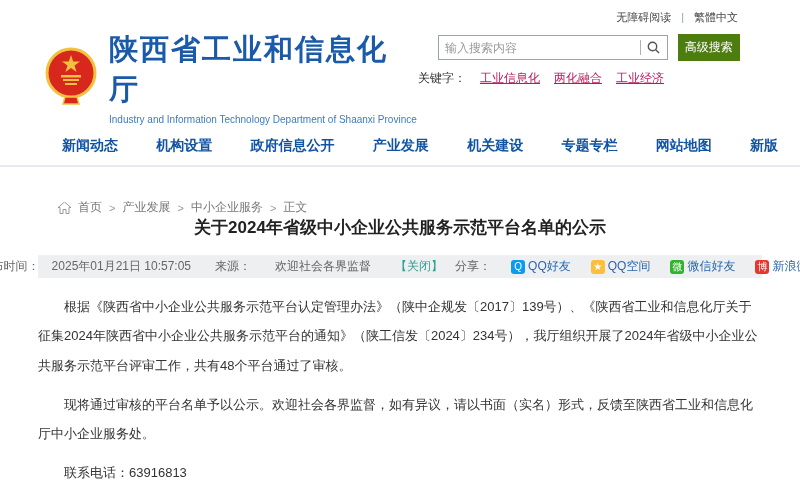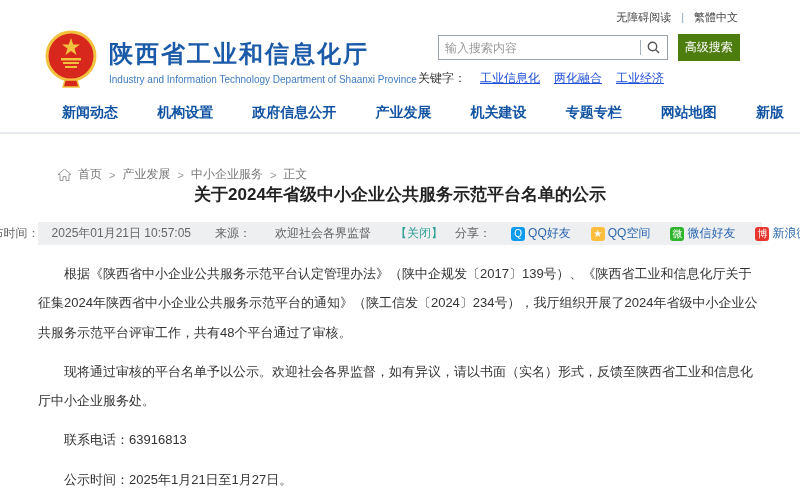--- a/index.html
+++ b/index.html
@@ -9,41 +9,41 @@
   
   .topbar { height:24px; display:flex; justify-content:flex-end; align-items:center;
     padding:10px 62px 0 0; font-size:11px; color:#555; gap:10px; }
   .topbar .sep { color:#8ea4c0; }
   .topbar a { color:#444; text-decoration:none; cursor:pointer; }
 
   
   .header-row { display:flex; justify-content:space-between; align-items:flex-start;
     padding:6px 60px 0 45px; }
   .brand { display:flex; align-items:center; gap:12px; }
-  .brand-text .cn { font-size:24px; font-weight:bold; color:#1a5aa8; letter-spacing:2px; }
+  .brand-text .cn { font-size:29px; font-weight:bold; color:#1a5aa8; letter-spacing:2px; }
   .brand-text .en { font-size:10px; color:#3f7cc0; margin-top:4px; }
 
   .search-block { width:322px; padding-top:4px; }
   .search-row { display:flex; align-items:center; gap:10px;padding-left:20px; }
   .search-box { display:flex; align-items:center; width:236px; height:25px;
     border:1px solid #9aa3ad; background:#fff; }
   .search-box input { flex:1; border:none; outline:none; font-size:12px; color:#333;
     padding:0 6px; height:100%; font-family:"Liberation Sans",sans-serif; }
   .search-box input::placeholder { color:#999; }
   .search-box .vline { width:1px; height:15px; background:#aab2bb; }
   .search-box .mag { width:26px; display:flex; justify-content:center; align-items:center; cursor:pointer; }
   .adv-btn { width:64px; height:27px; background:#4d7c0f; color:#fff; font-size:12px;
     border:none; cursor:pointer; font-family:"Liberation Sans",sans-serif; }
   .kw-row { margin-top:9px; font-size:12px; color:#333; display:flex; gap:14px; }
   .kw-row .kw-label { color:#333; }
-  .kw-row a { color:#1d4ed8; text-decoration:underline; cursor:pointer; }
+  .kw-row a { color:#be185d; text-decoration:underline; cursor:pointer; }
 
   
   .nav { display:flex; justify-content:space-between; align-items:center;
-    padding:12px 16px 10px 62px; border-bottom:2px solid #e7ebef;gap:16px; }
+    padding:12px 22px 10px 62px; border-bottom:2px solid #e7ebef;gap:16px; }
   .nav a { font-size:14px; font-weight:bold; color:#1254a3; text-decoration:none; cursor:pointer; }
 
   
   .content { padding:0 38px; }
   .breadcrumb { margin-top:32px; font-size:12px; color:#888; display:flex;
     align-items:center; gap:7px; padding-left:20px; }
   .breadcrumb a { color:#777; text-decoration:none; cursor:pointer; }
   .breadcrumb .bsep { color:#999; font-size:11px; }
   .home-ic { color:#999; display:inline-flex; }
 

